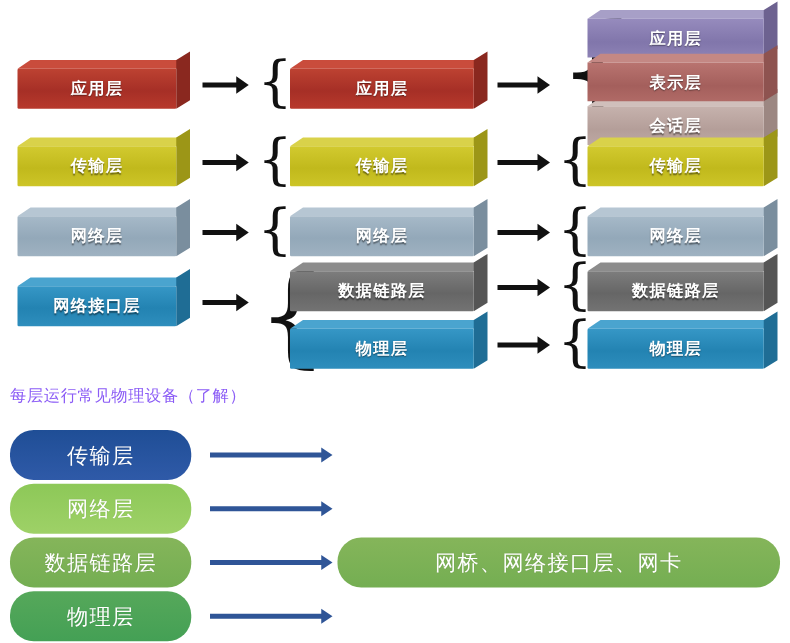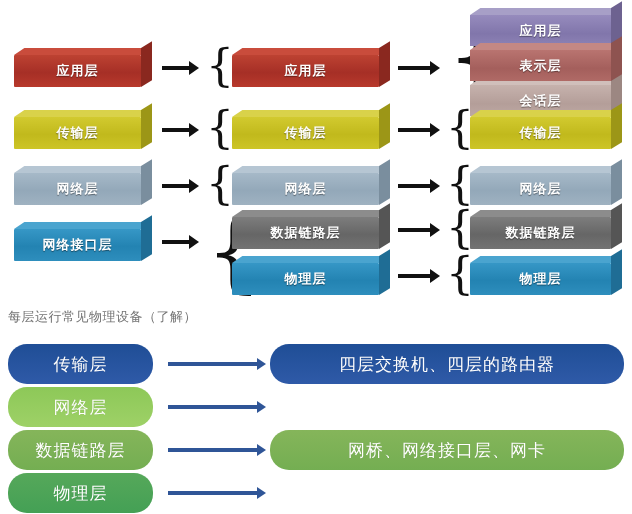--- a/index.html
+++ b/index.html
@@ -91,21 +91,21 @@
     transform-origin: center left;
     user-select: none;
   }
 
   
   #caption {
     position: absolute;
     left: 8px;
     top: 308px;
     font-size: 13px;
-    color: #737373;
+    color: #8b5cf6;
     letter-spacing: .5px;
     white-space: nowrap;
   }
 
   
   #bottom-diagram {
     position: absolute;
     left: 0; top: 340px;
     width: 632px; height: 174px;
   }
@@ -263,21 +263,20 @@
   </div>
 
 </div>
 
 <div id="caption">每层运行常见物理设备（了解）</div>
 
 <div id="bottom-diagram">
 
   <div class="pill left" style="top:4px; height:40px; background:linear-gradient(180deg,#1f4e96 0%,#2f5aa8 100%);">传输层</div>
   <div class="arrow-b" style="left:168px; top:22px; width:90px;"></div>
-  <div class="pill right" style="top:4px; height:40px; background:linear-gradient(180deg,#1f4e96 0%,#2f5aa8 100%);">四层交换机、四层的路由器</div>
 
   <div class="pill left" style="top:47px; height:40px; background:linear-gradient(180deg,#8dc858 0%,#9ed167 100%);">网络层</div>
   <div class="arrow-b" style="left:168px; top:65px; width:90px;"></div>
 
   <div class="pill left" style="top:90px; height:40px; background:linear-gradient(180deg,#85b55a 0%,#74ae52 100%);">数据链路层</div>
   <div class="arrow-b" style="left:168px; top:108px; width:90px;"></div>
   <div class="pill right" style="top:90px; height:40px; background:linear-gradient(180deg,#85b55a 0%,#74ae52 100%);">网桥、网络接口层、网卡</div>
 
   <div class="pill left" style="top:133px; height:40px; background:linear-gradient(180deg,#56a85a 0%,#44a055 100%);">物理层</div>
   <div class="arrow-b" style="left:168px; top:151px; width:90px;"></div>

